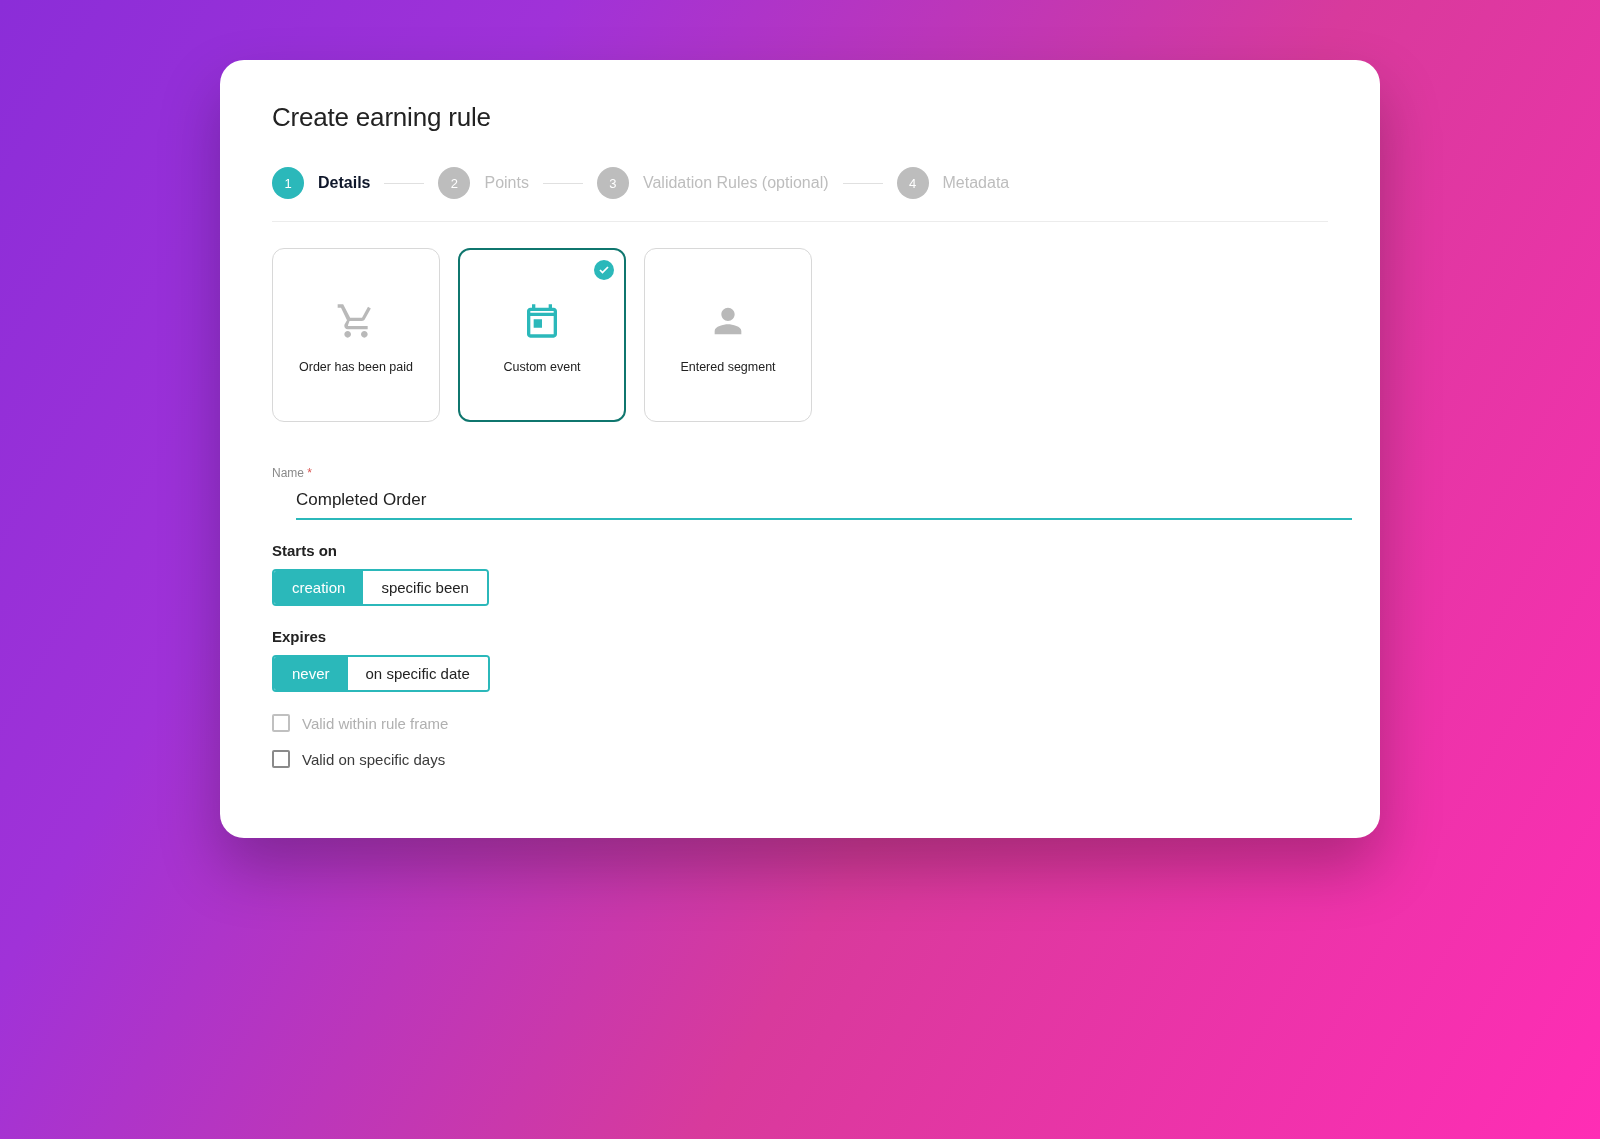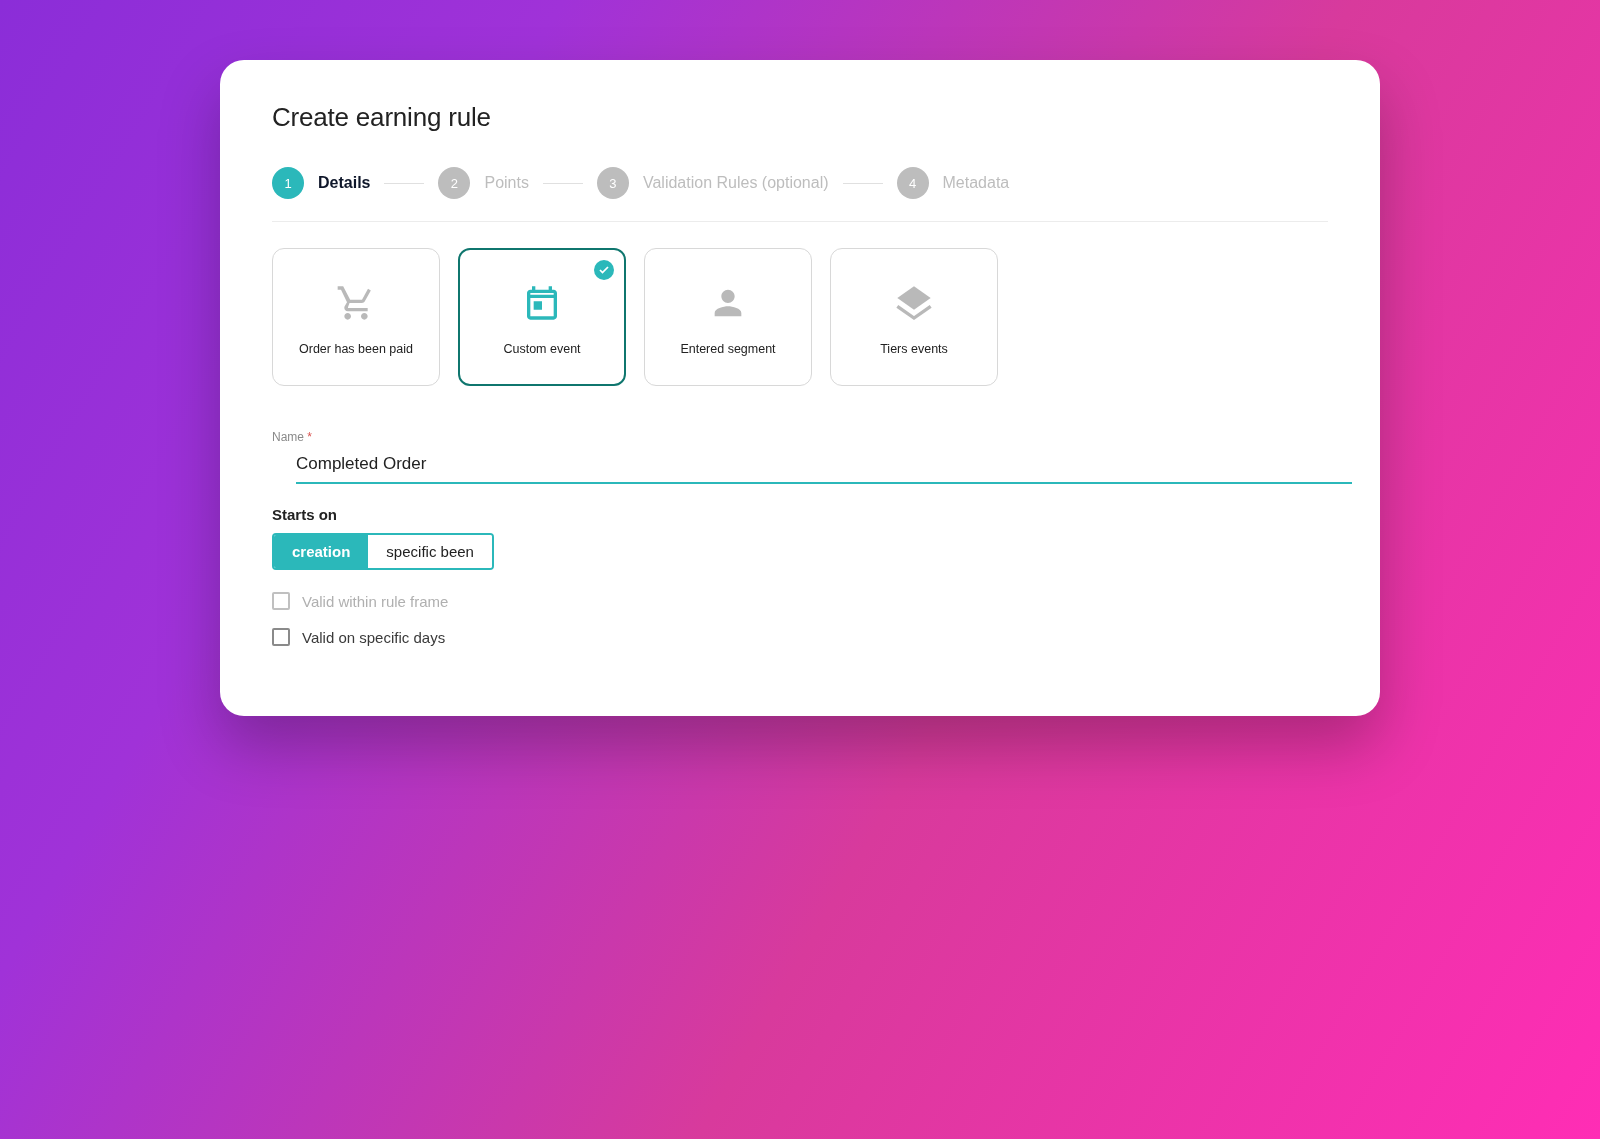--- a/index.html
+++ b/index.html
@@ -63,21 +63,21 @@
       height: 1px;
       background: #e0e0e0;
     }
     .event-types {
       display: flex;
       gap: 18px;
       margin-bottom: 28px;
     }
     .event-card {
       width: 168px;
-      height: 138px;
+      height: 174px;
       border: 1px solid #d8d8d8;
       border-radius: 12px;
       display: flex;
       flex-direction: column;
       align-items: center;
       justify-content: center;
       gap: 14px;
       cursor: pointer;
       position: relative;
       padding: 12px;
@@ -168,21 +168,20 @@
       padding: 8px 18px;
       font-size: 15px;
       background: #fff;
       color: #222;
       border: none;
       cursor: pointer;
     }
     .toggle-btn.active {
       background: #2bb8ba;
       color: #fff;
-      font-weight: bold;
     }
     .check-row {
       display: flex;
       align-items: center;
       gap: 12px;
       margin-bottom: 18px;
     }
     .checkbox {
       width: 18px;
       height: 18px;
@@ -252,48 +251,46 @@
 
     <div class="event-card">
       <div class="icon-wrap">
         <svg width="40" height="40" viewBox="0 0 24 24" fill="currentColor">
             <path d="M12 12c2.2 0 4-1.8 4-4s-1.8-4-4-4-4 1.8-4 4 1.8 4 4 4zm0 2c-2.7 0-8 1.3-8 4v2h16v-2c0-2.7-5.3-4-8-4z"></path>
           </svg>
       </div>
       <div class="card-label">Entered segment</div>
     </div>
 
-    <div class="event-card">
-      <div class="icon-wrap">
-        <svg width="40" height="40" viewBox="0 0 24 24" fill="currentColor">
-            <path d="M12 2 2 9l10 7 10-7-10-7z"></path>
-            <path d="m2 14 10 7 10-7" fill="none" stroke="currentColor" stroke-width="2"></path>
-          </svg>
-      </div>
-      <div class="card-label">Tiers events</div>
-    </div>
   </div>
 
   <div class="field">
     <label class="field-label">
       <span>Name</span>
       <span class="req">*</span>
     </label>
     <input class="field-input" type="text" value="Completed Order" style="">
   </div>
 
 
   <div>
     <div class="section-label">Starts on</div>
     <div class="toggle-group">
       <button class="toggle-btn active">creation</button>
       <button class="toggle-btn">specific been</button>
     </div>
   </div>
 
+  <div>
+    <div class="section-label">Expires</div>
+    <div class="toggle-group">
+      <button class="toggle-btn active">never</button>
+      <button class="toggle-btn">on specific date</button>
+    </div>
+  </div>
 
   <div class="check-row disabled">
     <div class="checkbox"></div>
     <div class="check-label">Valid within rule frame</div>
   </div>
 
   <div class="check-row">
     <div class="checkbox"></div>
     <div class="check-label">Valid on specific days</div>
   </div>

